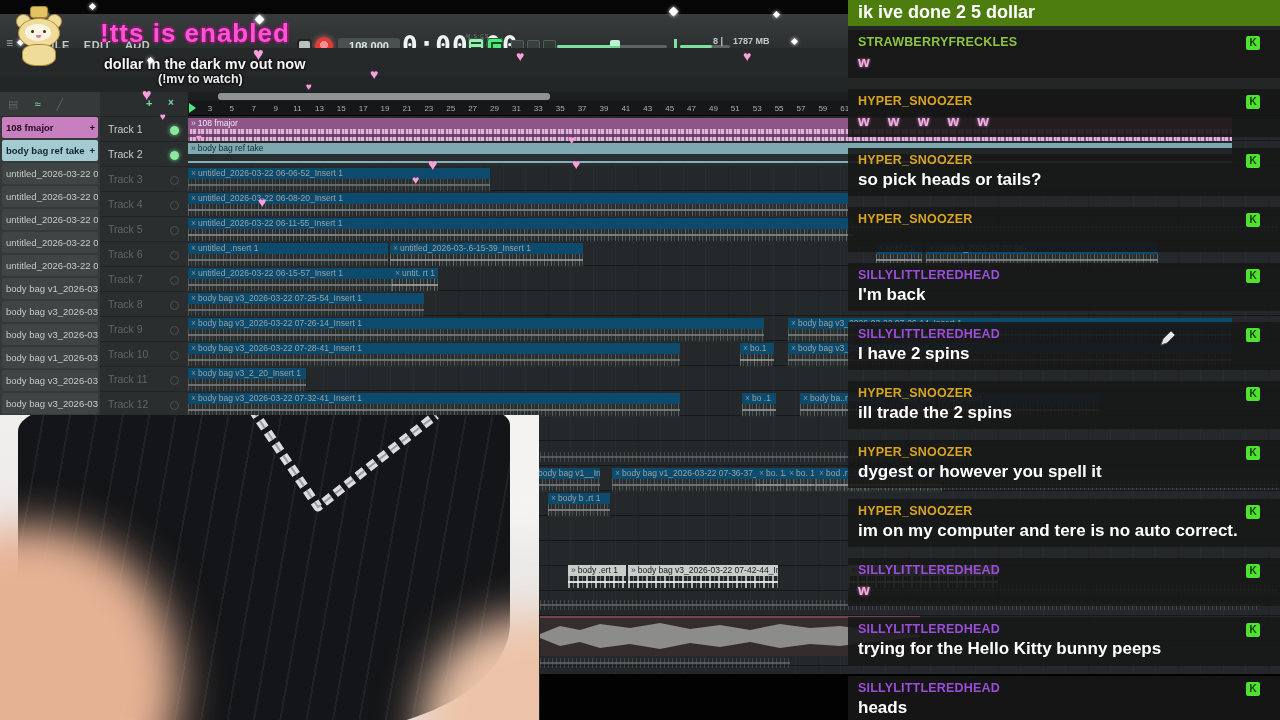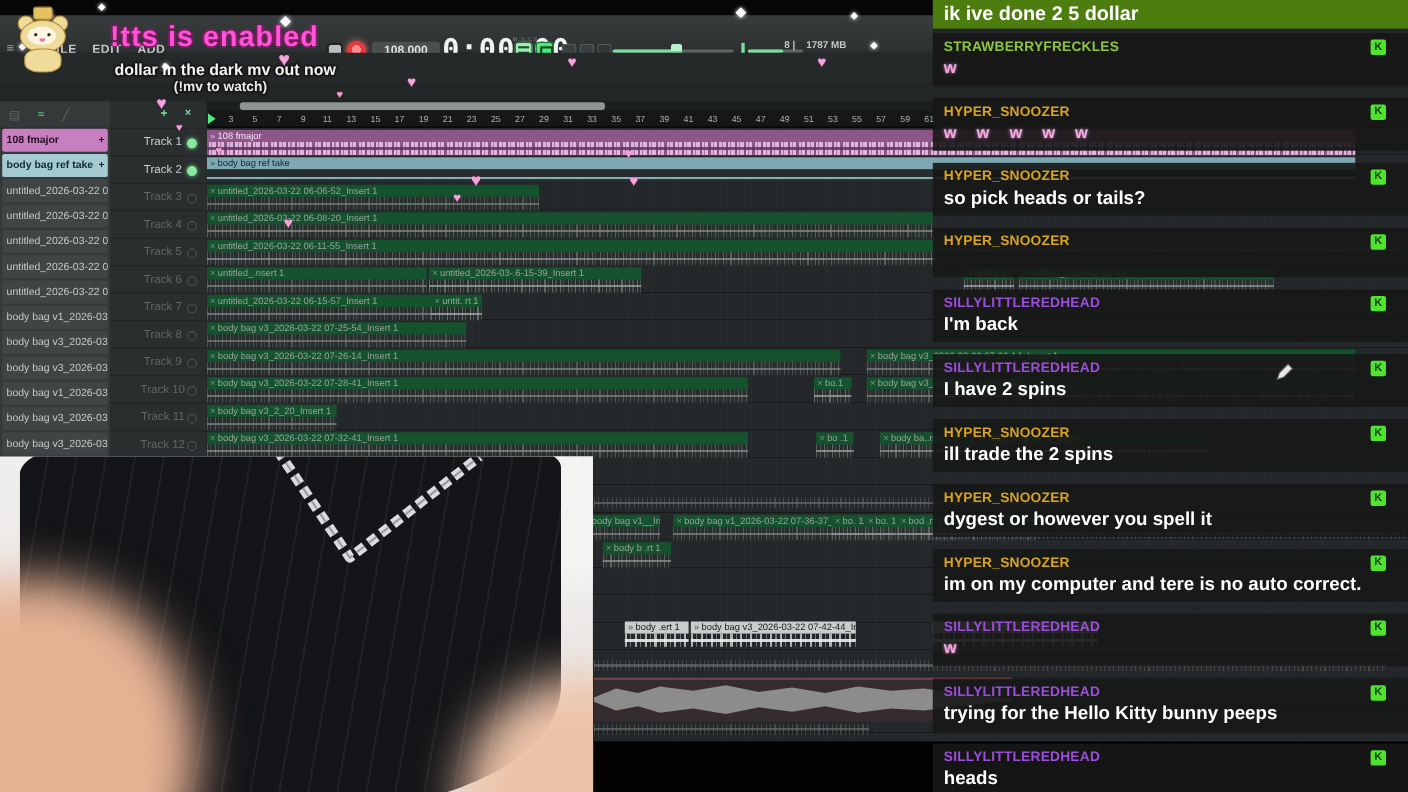--- a/index.html
+++ b/index.html
@@ -98,21 +98,21 @@
   .tile.pink{background:#c77fc0;color:#23081f;font-weight:bold;}
   .tile.teal{background:#a3cbd1;color:#10272c;font-weight:bold;}
   .tile.pink .grip,.tile.teal .grip{display:block;}
 
   
   .trackcol{left:100px;top:92px;width:88px;height:628px;background:#2b2e2f;border-right:1px solid #191b1c;}
   .trackcol-head{height:24px;position:relative;border-bottom:1px solid #202323;}
   .tc-plus{position:absolute;left:46px;top:5px;color:#6fe09a;font-size:11px;font-weight:bold;}
   .tc-x{position:absolute;left:68px;top:5px;color:#79d8b0;font-size:10px;font-weight:bold;}
   .trow{height:25px;box-sizing:border-box;border-bottom:1px solid #222525;position:relative;
-    font-size:10.5px;line-height:24px;padding-left:8px;color:#5f6667;text-align:center;}
+    font-size:10.5px;line-height:24px;padding-left:8px;color:#5f6667;}
   .trow .led{position:absolute;right:9px;top:9px;width:7px;height:7px;border-radius:50%;
     border:1.5px solid #4a5051;}
   .trow.on{color:#c9cfcc;}
   .trow.on .led{background:#8be89c;border-color:#8be89c;box-shadow:0 0 4px #6fe09a;}
 
   
   .playlist{left:188px;top:92px;width:1092px;height:628px;background:#25282a;overflow:hidden;}
   .hscroll{position:absolute;left:0;top:0;width:100%;height:9px;background:#1c1f20;}
   .hthumb{position:absolute;left:30px;top:1px;width:332px;height:7px;background:#8e9494;border-radius:3px;}
   .ruler{position:absolute;left:0;top:9px;width:100%;height:15px;background:#151718;
@@ -122,21 +122,21 @@
   .playflag{position:absolute;left:1px;top:11px;width:0;height:0;
     border-left:7px solid #4fe87c;border-top:5px solid transparent;border-bottom:5px solid transparent;}
   .gridarea{position:absolute;left:0;top:24px;right:0;bottom:0;
     background-image:
       repeating-linear-gradient(90deg,rgba(0,0,0,.22) 0 1px,transparent 1px 90px),
       repeating-linear-gradient(90deg,rgba(255,255,255,.025) 0 1px,transparent 1px 22.5px),
       repeating-linear-gradient(180deg,transparent 0 24px,rgba(0,0,0,.4) 24px 25px);}
 
   .clip{position:absolute;height:24px;box-sizing:border-box;}
   .cbar{height:11px;line-height:11px;font-size:8.5px;padding:0 3px;white-space:nowrap;
-    overflow:hidden;background:#14532d;color:#9aa19f;}
+    overflow:hidden;background:#0c4a6e;color:#9aa19f;}
   .cbar .pfx{margin-right:2px;opacity:.8;}
   .cwv{height:12px;background-image:
       linear-gradient(transparent 44%,rgba(214,219,217,.75) 44% 58%,transparent 58%),
       repeating-linear-gradient(90deg,rgba(208,213,211,.5) 0 1px,transparent 1px 3px,
         rgba(208,213,211,.28) 3px 4px,transparent 4px 7px);}
   .clip.gray{background:rgba(44,48,49,.6);}
   .clip.pink .cbar{background:#8e5589;color:#f2e2f0;}
   .clip.pink .cwv{background-color:#dfb3dc;background-image:
       linear-gradient(transparent 38%,rgba(94,52,90,.85) 38% 64%,transparent 64%),
       repeating-linear-gradient(90deg,rgba(110,63,106,.8) 0 2px,transparent 2px 4px,

